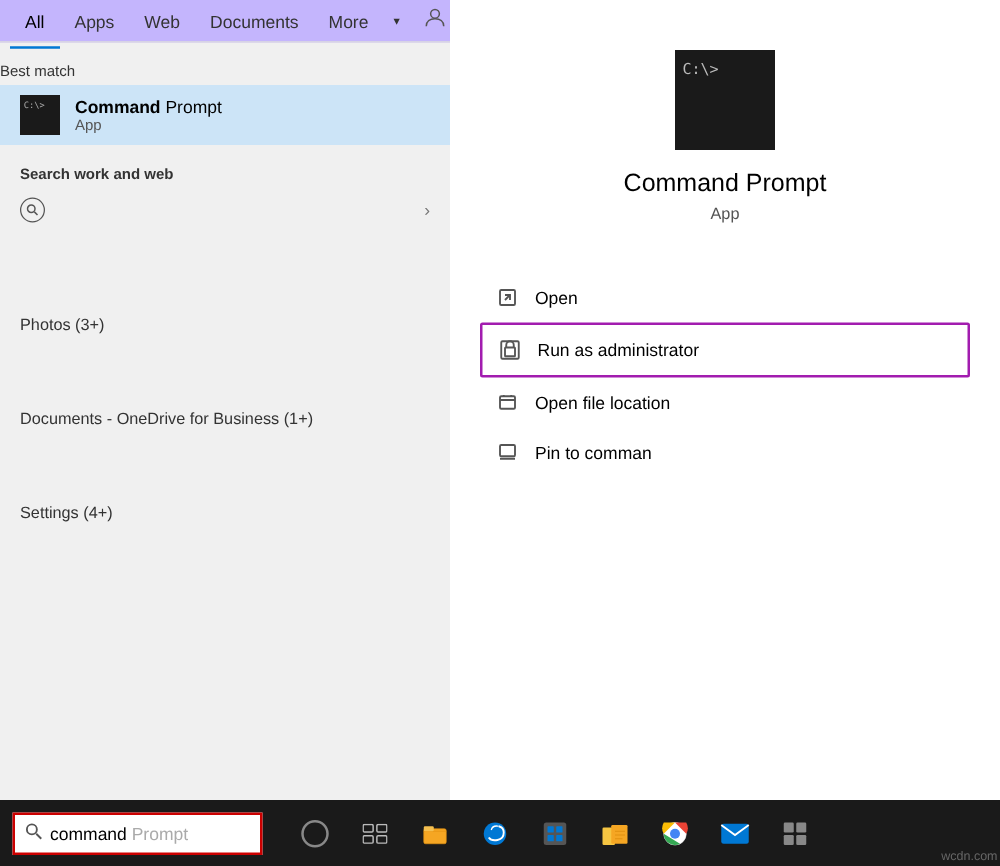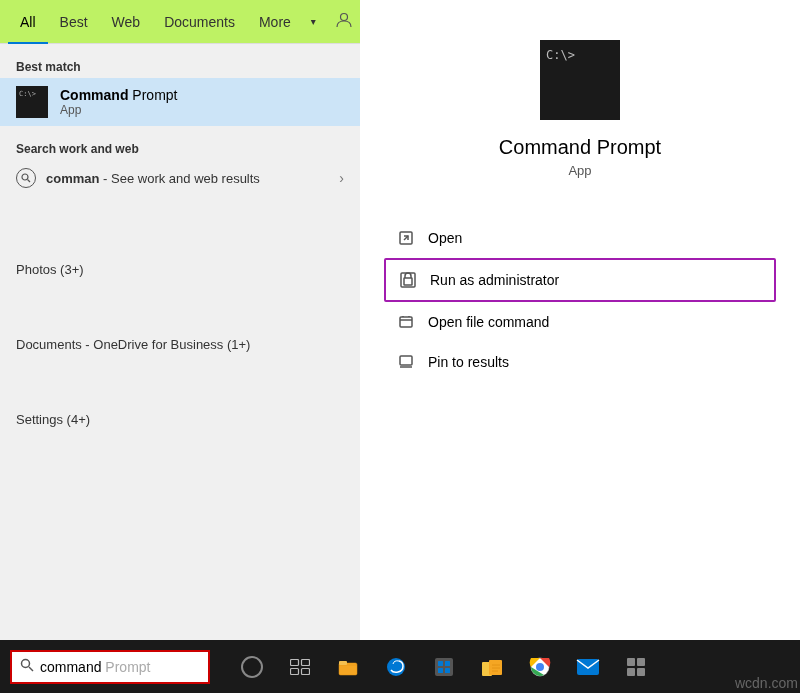--- a/index.html
+++ b/index.html
@@ -21,24 +21,24 @@
       height: 640px;
       background: #f0f0f0;
       display: flex;
       flex-direction: column;
     }
 
     
     .tabs {
       display: flex;
       align-items: center;
-      background: #bef264;
+      background: #c4b5fd;
       border-bottom: 1px solid #ddd;
       padding: 0 8px;
-      height: 44px;
+      height: 34px;
       flex-shrink: 0;
     }
     .tab {
       padding: 14px 12px;
       font-size: 14px;
       color: #333;
       cursor: pointer;
       position: relative;
     }
     .tab.active {
@@ -75,23 +75,23 @@
 
     
     .results-list {
       flex: 1;
       overflow-y: auto;
       padding: 8px 0;
     }
 
     .section-label {
       font-size: 12px;
-      font-weight: 700;
+      font-weight: 400;
       color: #333;
-      padding: 8px 16px 4px;
+      padding: 8px 0 4px;
       text-transform: none;
     }
 
     .result-item {
       display: flex;
       align-items: center;
       padding: 8px 16px;
       cursor: pointer;
       gap: 12px;
     }
@@ -331,35 +331,35 @@
       width: 22px;
       height: 22px;
       border-radius: 50%;
       border: 2.5px solid #888;
     }
 
     .watermark {
       position: absolute;
       bottom: 2px;
       right: 2px;
-      font-size: 14px;
+      font-size: 10px;
       color: #666;
     }
   </style>
 </head>
 <body>
 
 <div class="search-panel">
 
   <div class="tabs">
     <div class="tab active">
       <span>All</span>
     </div>
     <div class="tab">
-      <span>Best</span>
+      <span>Apps</span>
     </div>
     <div class="tab">
       <span>Web</span>
     </div>
     <div class="tab">
       <span>Documents</span>
     </div>
     <div class="tab tab-more">
       <span>More</span>
       <span style="font-size:10px;">▾</span>
@@ -392,25 +392,20 @@
 
     <div class="search-web-section">
       <div class="search-web-label">Search work and web</div>
       <div class="search-web-item">
         <div class="search-icon-circle">
           <svg width="10" height="10" viewBox="0 0 10 10">
             <circle cx="4" cy="4" r="3" stroke="#555" stroke-width="1.2" fill="none"></circle>
             <line x1="6.5" y1="6.5" x2="9" y2="9" stroke="#555" stroke-width="1.2"></line>
           </svg>
         </div>
-        <div>
-          <span class="search-web-text">
-            <span class="bold">comman</span><span> - See work and web results</span>
-          </span>
-        </div>
         <span class="chevron">›</span>
       </div>
     </div>
 
     <div class="simple-result">
       <span>Photos (3+)</span>
     </div>
     <div class="simple-result">
       <span>Documents - OneDrive for Business (1+)</span>
     </div>
@@ -453,32 +448,32 @@
 
     <div class="action-item">
       <div class="action-icon">
         <svg width="16" height="16" viewBox="0 0 16 16" fill="none" stroke="#555" stroke-width="1.5">
           <rect x="2" y="3" width="12" height="10" rx="1"></rect>
           <path d="M2 6 h12"></path>
           <path d="M5 3 V2"></path>
           <path d="M11 3 V2"></path>
         </svg>
       </div>
-      <span class="action-label">Open file command</span>
+      <span class="action-label">Open file location</span>
     </div>
 
 
     <div class="action-item">
       <div class="action-icon">
         <svg width="16" height="16" viewBox="0 0 16 16" fill="none" stroke="#555" stroke-width="1.5">
           <rect x="2" y="2" width="12" height="9" rx="1"></rect>
           <path d="M2 13 h12"></path>
         </svg>
       </div>
-      <span class="action-label">Pin to results</span>
+      <span class="action-label">Pin to comman</span>
     </div>
   </div>
 </div>
 
 <div class="taskbar">
   <div class="search-box">
     <span class="search-box-icon">
       <svg width="14" height="14" viewBox="0 0 14 14">
         <circle cx="5.5" cy="5.5" r="4" stroke="#555" stroke-width="1.5" fill="none"></circle>
         <line x1="9" y1="9" x2="13" y2="13" stroke="#555" stroke-width="1.5"></line>

